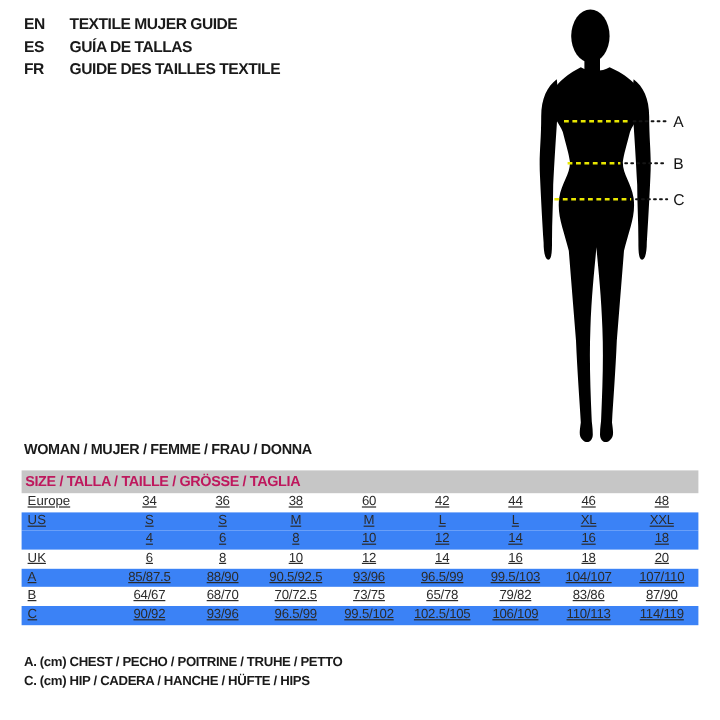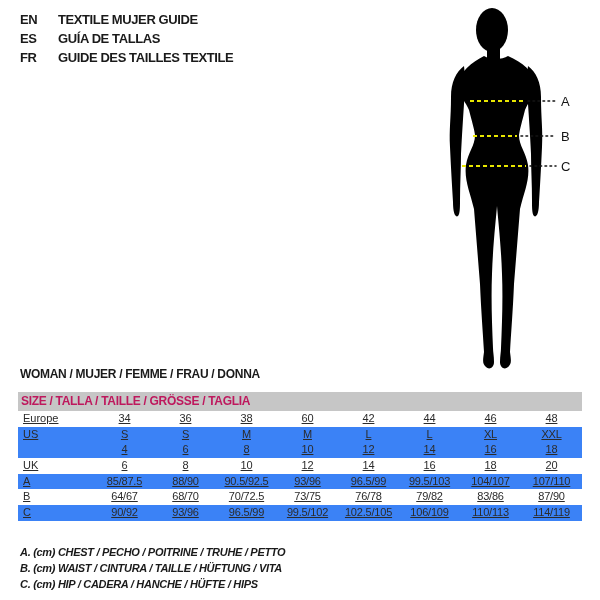--- a/index.html
+++ b/index.html
@@ -21,21 +21,21 @@
   .section-title{position:absolute;left:20px;top:367px;font-weight:bold;font-size:12px;letter-spacing:-0.3px;white-space:nowrap;}
   
   .size-table{position:absolute;left:18px;top:392px;width:564px;font-size:11px;color:#2b2b2b;}
   .thead{height:19px;line-height:19px;background:#c6c6c6;font-weight:bold;font-size:12px;letter-spacing:-0.3px;padding-left:3px;color:#be185d;box-sizing:border-box;}
   .trow{display:flex;height:15.7px;line-height:15.7px;text-decoration:underline;}
   .trow.shaded{background:#3b82f6;}
   .tlabel{width:71px;padding-left:5px;white-space:nowrap;}
   .tcell{width:61px;text-align:center;white-space:nowrap;letter-spacing:-0.2px;}
   
   .notes{position:absolute;left:20px;top:544px;}
-  .note-line{height:16px;line-height:16px;font-weight:bold;font-size:11px;letter-spacing:-0.3px;white-space:nowrap;font-style:italic;}
+  .note-line{height:16px;line-height:16px;font-weight:bold;font-size:11px;letter-spacing:-0.3px;white-space:nowrap;}
 </style>
 </head>
 <body>
 
 <div class="legend">
   <div class="legend-row"><span class="legend-code">EN</span><span>TEXTILE MUJER GUIDE</span></div>
   <div class="legend-row"><span class="legend-code">ES</span><span>GUÍA DE TALLAS</span></div>
   <div class="legend-row"><span class="legend-code">FR</span><span>GUIDE DES TAILLES TEXTILE</span></div>
 </div>
 
@@ -120,36 +120,35 @@
     <span class="tcell">104/107</span>
     <span class="tcell">107/110</span>
   </div>
 
   <div class="trow">
     <span class="tlabel">B</span>
     <span class="tcell">64/67</span>
     <span class="tcell">68/70</span>
     <span class="tcell">70/72.5</span>
     <span class="tcell">73/75</span>
-    <span class="tcell">76/78</span>
+    <span class="tcell">65/78</span>
     <span class="tcell">79/82</span>
     <span class="tcell">83/86</span>
     <span class="tcell">87/90</span>
   </div>
 
   <div class="trow shaded">
     <span class="tlabel">C</span>
     <span class="tcell">90/92</span>
     <span class="tcell">93/96</span>
     <span class="tcell">96.5/99</span>
     <span class="tcell">99.5/102</span>
     <span class="tcell">102.5/105</span>
     <span class="tcell">106/109</span>
     <span class="tcell">110/113</span>
     <span class="tcell">114/119</span>
   </div>
 </div>
 
 <div class="notes">
   <div class="note-line">A. (cm) CHEST / PECHO / POITRINE / TRUHE / PETTO</div>
-  <div class="note-line">B. (cm) WAIST / CINTURA / TAILLE / HÜFTUNG / VITA</div>
   <div class="note-line">C. (cm) HIP / CADERA / HANCHE / HÜFTE / HIPS</div>
 </div>
 
 </body></html>

